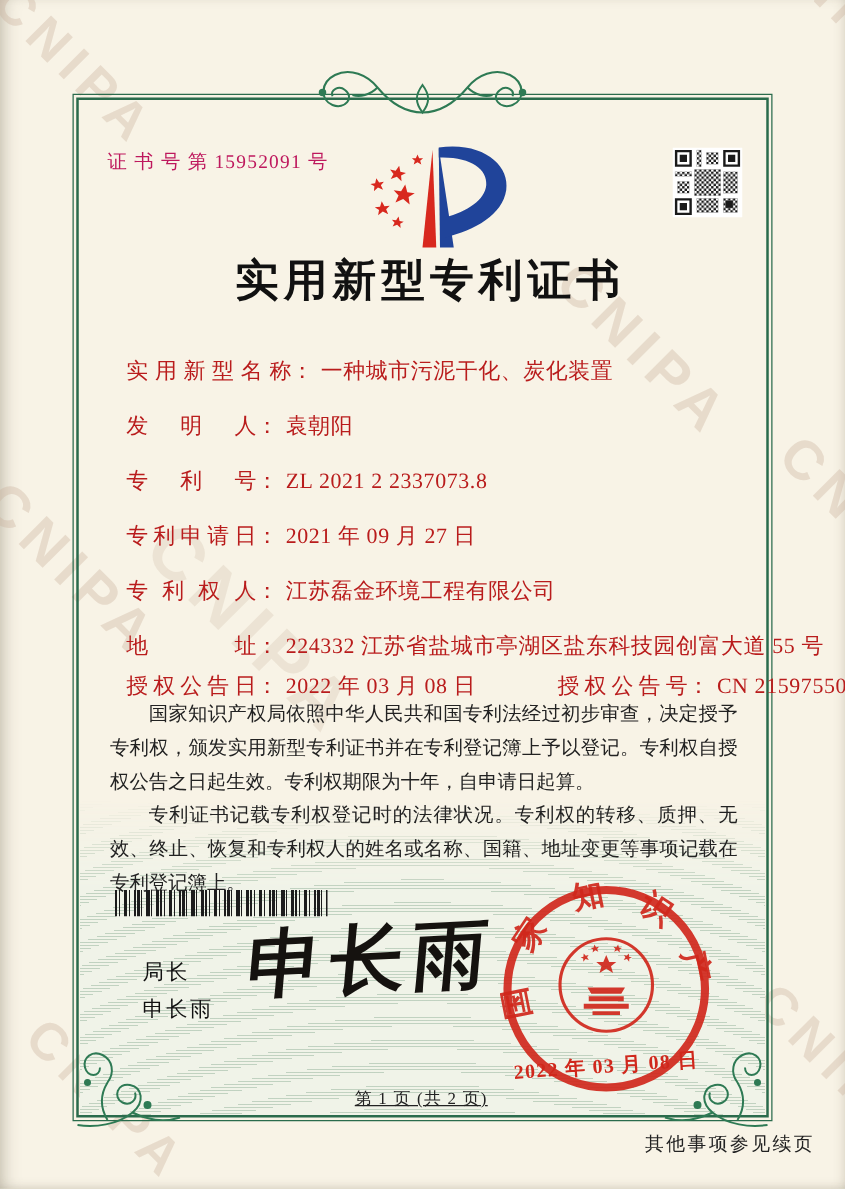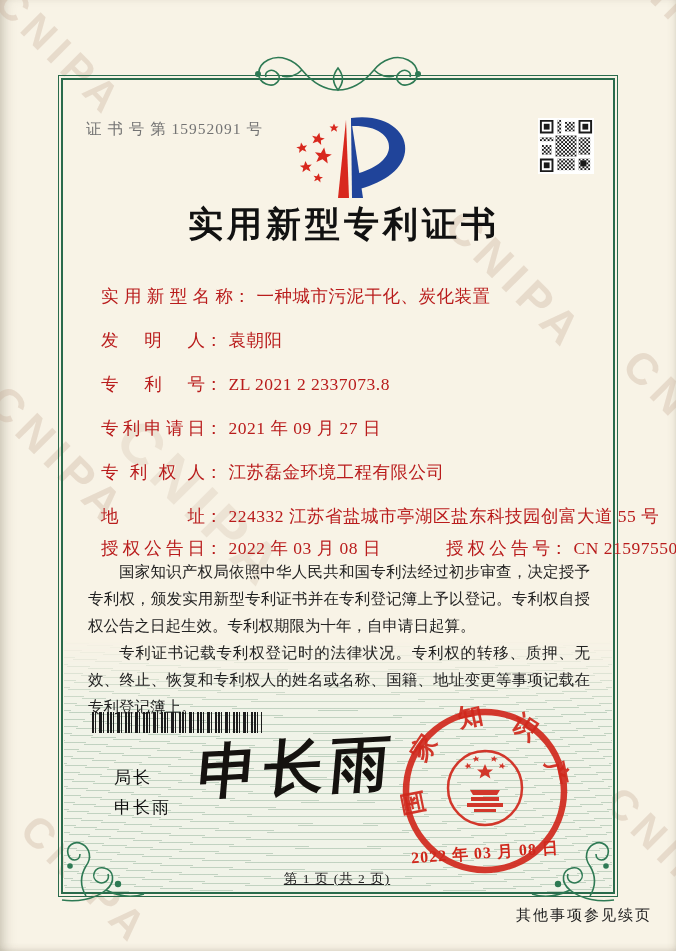--- a/index.html
+++ b/index.html
@@ -23,21 +23,21 @@
     content:"";position:absolute;inset:2px;border:2px solid #2a6b4c;
   }
   .wave-band{
     position:absolute;left:64px;top:640px;width:548px;height:252px;
     background-color:#f0f3e8;
     background-image:repeating-radial-gradient(420% 300% at 50% 800%, rgba(116,156,128,.38) 0 1px, rgba(0,0,0,0) 1px 7px);
     -webkit-mask-image:linear-gradient(to bottom, rgba(0,0,0,0), #000 70px);
             mask-image:linear-gradient(to bottom, rgba(0,0,0,0), #000 70px);
   }
   .flourish{position:absolute;color:#2e7a54;}
-  .cert-no{position:absolute;left:86px;top:119px;font-size:15.5px;color:#737373;letter-spacing:1px;}
+  .cert-no{position:absolute;left:86px;top:119px;font-size:15.5px;color:#be185d;letter-spacing:1px;}
   .title{
     position:absolute;left:58px;top:201px;width:572px;text-align:center;
     font-size:35px;font-weight:bold;color:#111;letter-spacing:4px;margin:0;
   }
   .frow{position:absolute;left:101px;font-size:17.5px;color:#b91c1c;white-space:nowrap;}
   .flabel{display:inline-block;width:104px;text-align:justify;text-align-last:justify;vertical-align:bottom;}
   .flabel.wide{width:132px;}
   .fcolon{display:inline-block;margin-right:6px;}
   .fvalue{letter-spacing:.5px;}
   .grant2{position:absolute;left:345px;top:0;}

